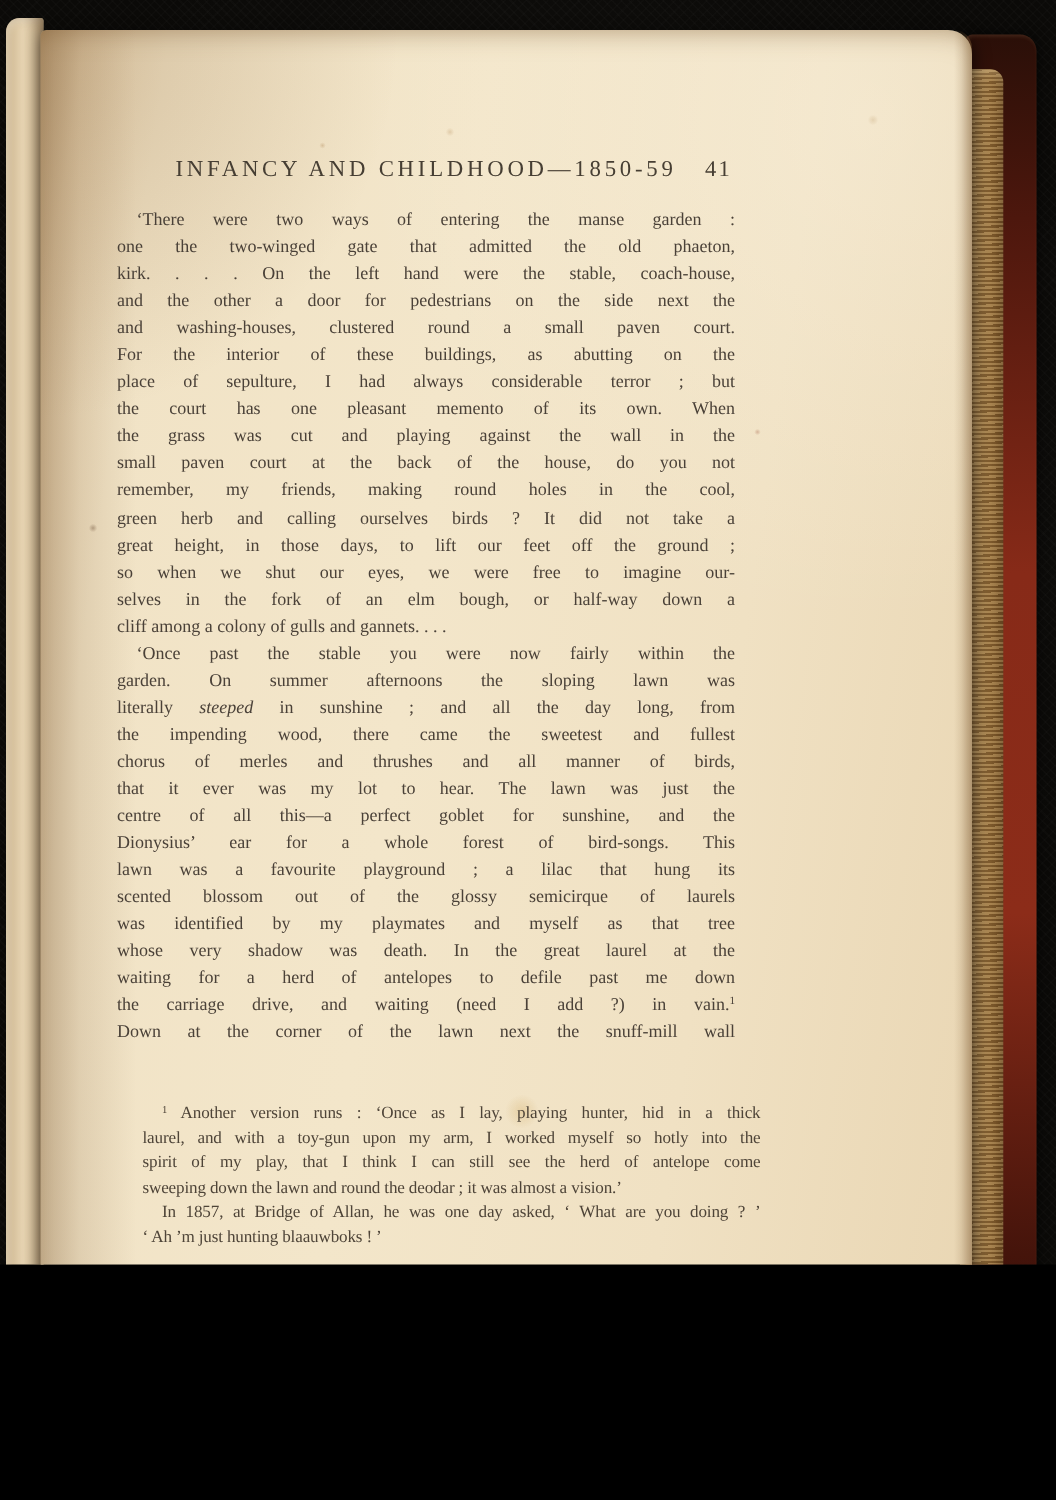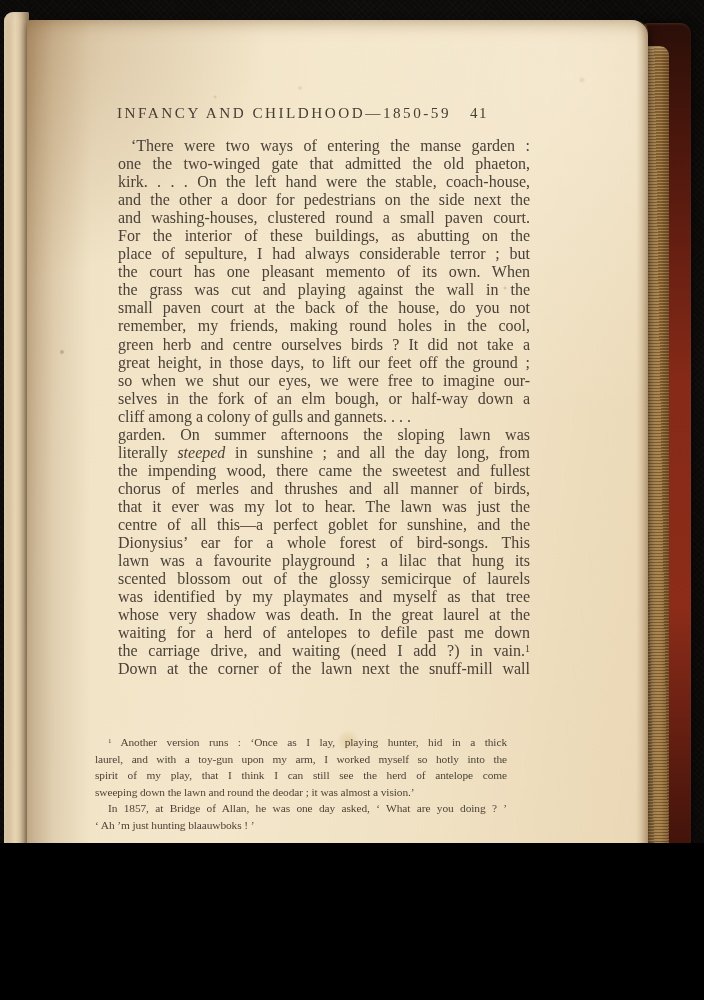--- a/index.html
+++ b/index.html
@@ -89,21 +89,21 @@
     display: block; text-align: center;
     font-size: 15.2px; letter-spacing: 2.5px; white-space: nowrap;
   }
   .page-num {
     position: absolute; right: 2px; top: 1px;
     font-size: 15px; letter-spacing: 1.5px;
   }
   
   .body-text {
     position: absolute; left: 51px; top: 117px; width: 412px;
-    font-size: 16px; line-height: 18.05px; color: #4a4138; margin-left: 40px;
+    font-size: 12px; line-height: 18.05px; color: #4a4138;
   }
   .footnote-text {
     position: absolute; left: 68px; top: 714px; width: 412px;
     font-size: 11.4px; line-height: 16.6px; color: #4e4438; letter-spacing: -0.1px;
   }
   .tline { text-align: justify; text-align-last: justify; }
   .tline.shortlast { text-align-last: left; }
   .tline.indent { text-indent: 13px; }
   .it  { font-style: italic; }
   .sup { font-size: 0.62em; vertical-align: 0.45em; line-height: 0; }
@@ -140,25 +140,26 @@
         <div class="tline"><span>one the two-winged gate that admitted the old phaeton,</span></div>
         <div class="tline"><span>kirk. . . . On the left hand were the stable, coach-house,</span></div>
         <div class="tline"><span>and the other a door for pedestrians on the side next the</span></div>
         <div class="tline"><span>and washing-houses, clustered round a small paven court.</span></div>
         <div class="tline"><span>For the interior of these buildings, as abutting on the</span></div>
         <div class="tline"><span>place of sepulture, I had always considerable terror ; but</span></div>
         <div class="tline"><span>the court has one pleasant memento of its own. When</span></div>
         <div class="tline"><span>the grass was cut and playing against the wall in the</span></div>
         <div class="tline"><span>small paven court at the back of the house, do you not</span></div>
         <div class="tline"><span>remember, my friends, making round holes in the cool,</span></div>
-        <div class="tline"><span>green herb and centre ourselves birds ? It did not take a</span></div>
+        <div class="tline"><span>green herb and calling ourselves birds ? It did not take a</span></div>
         <div class="tline"><span>great height, in those days, to lift our feet off the ground ;</span></div>
         <div class="tline"><span>so when we shut our eyes, we were free to imagine our-</span></div>
         <div class="tline"><span>selves in the fork of an elm bough, or half-way down a</span></div>
         <div class="tline shortlast"><span>cliff among a colony of gulls and gannets. . . .</span></div>
+        <div class="tline indent"><span>‘Once past the stable you were now fairly within the</span></div>
         <div class="tline"><span>garden. On summer afternoons the sloping lawn was</span></div>
         <div class="tline"><span>literally </span><span class="it">steeped</span><span> in sunshine ; and all the day long, from</span></div>
         <div class="tline"><span>the impending wood, there came the sweetest and fullest</span></div>
         <div class="tline"><span>chorus of merles and thrushes and all manner of birds,</span></div>
         <div class="tline"><span>that it ever was my lot to hear. The lawn was just the</span></div>
         <div class="tline"><span>centre of all this—a perfect goblet for sunshine, and the</span></div>
         <div class="tline"><span>Dionysius’ ear for a whole forest of bird-songs. This</span></div>
         <div class="tline"><span>lawn was a favourite playground ; a lilac that hung its</span></div>
         <div class="tline"><span>scented blossom out of the glossy semicirque of laurels</span></div>
         <div class="tline"><span>was identified by my playmates and myself as that tree</span></div>

